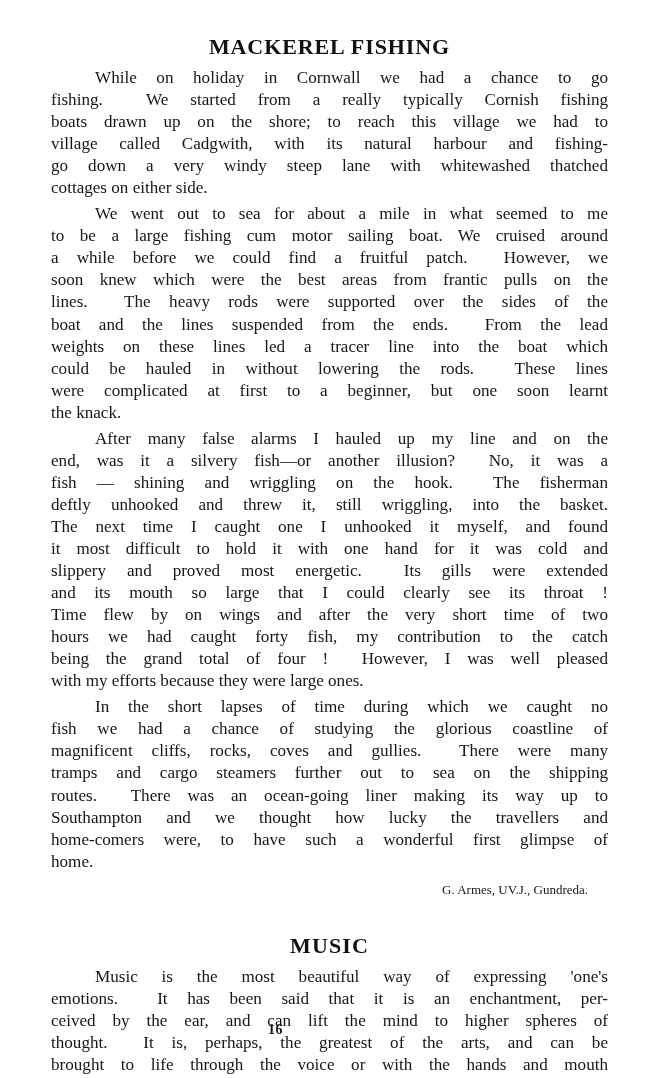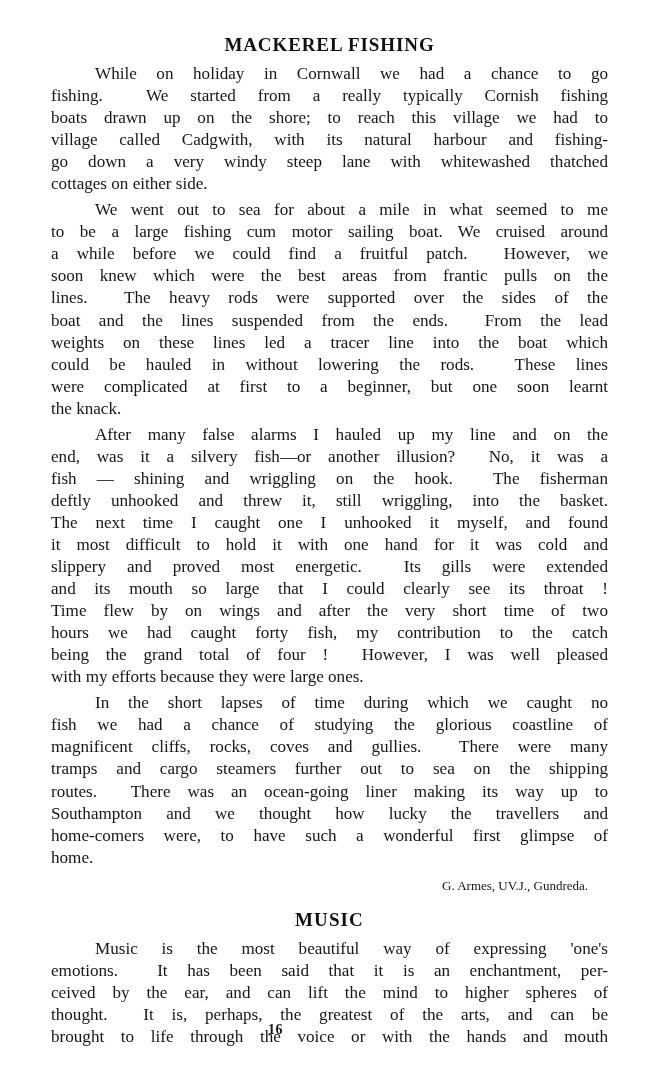--- a/index.html
+++ b/index.html
@@ -24,31 +24,31 @@
     background: #ffffff;
   }
   .column {
     position: absolute;
     left: 47px;
     top: 34px;
     width: 565px;
   }
 
   h1.section-title {
-    font-size: 19px;
+    font-size: 22px;
     font-weight: bold;
     text-align: center;
     letter-spacing: 0.9px;
     margin: 0 0 7px 0;
     padding: 0;
     font-family: "Liberation Serif", "DejaVu Serif", serif;
     color: #111;
   }
   h1.section-title.second {
-    margin-top: 12px;
+    margin-top: 32px;
     margin-bottom: 7px;
     letter-spacing: 1.1px;
     font-family: Liberation Serif, serif;
   }
 
   p.para {
     margin: 4px;
     padding: 0;
     font-size: 17.1px;
     line-height: 22.05px;

